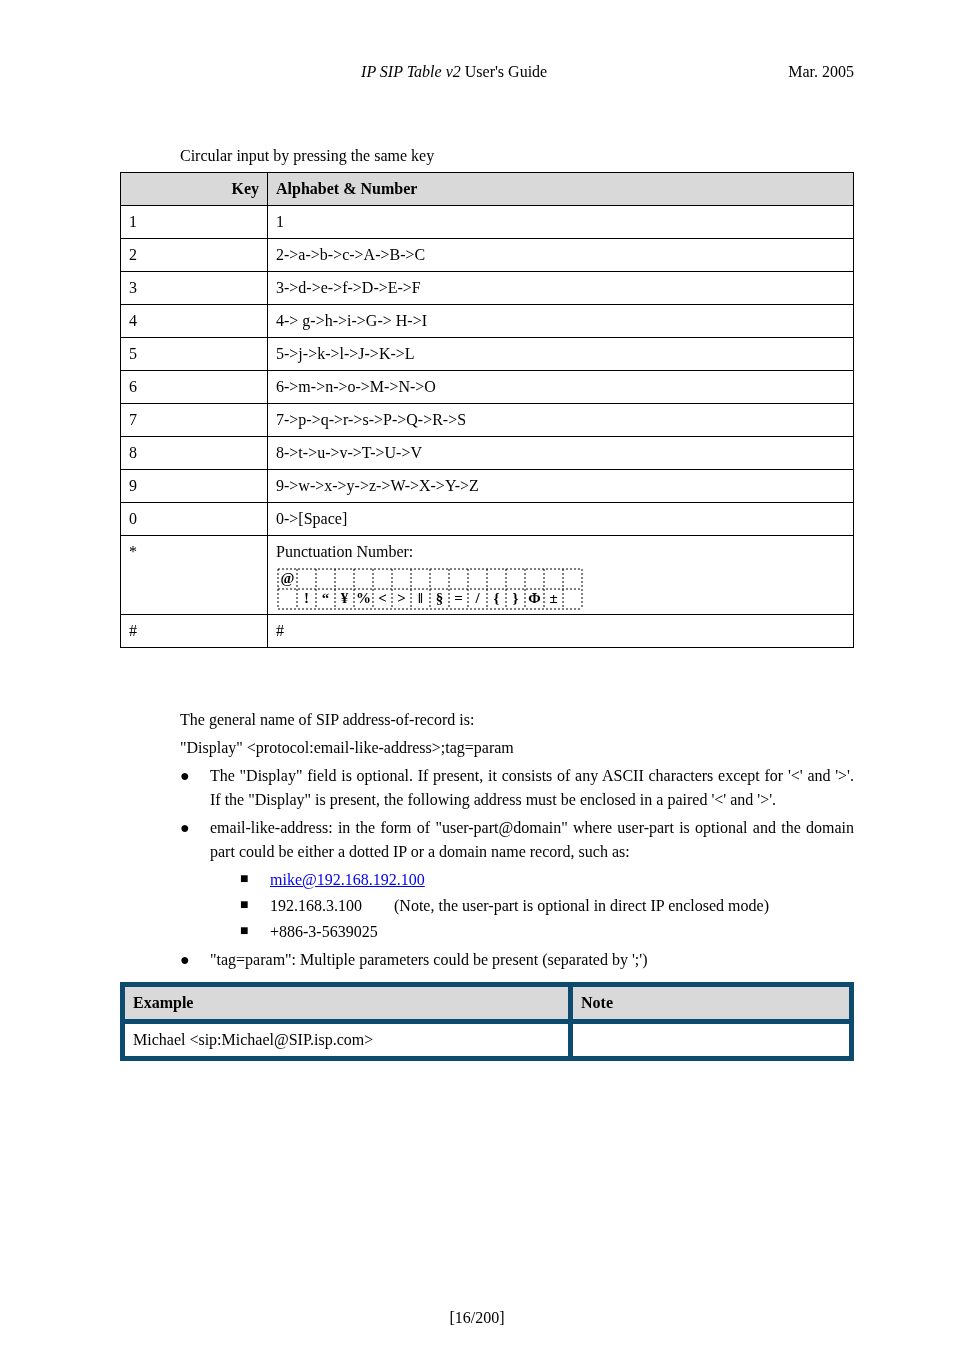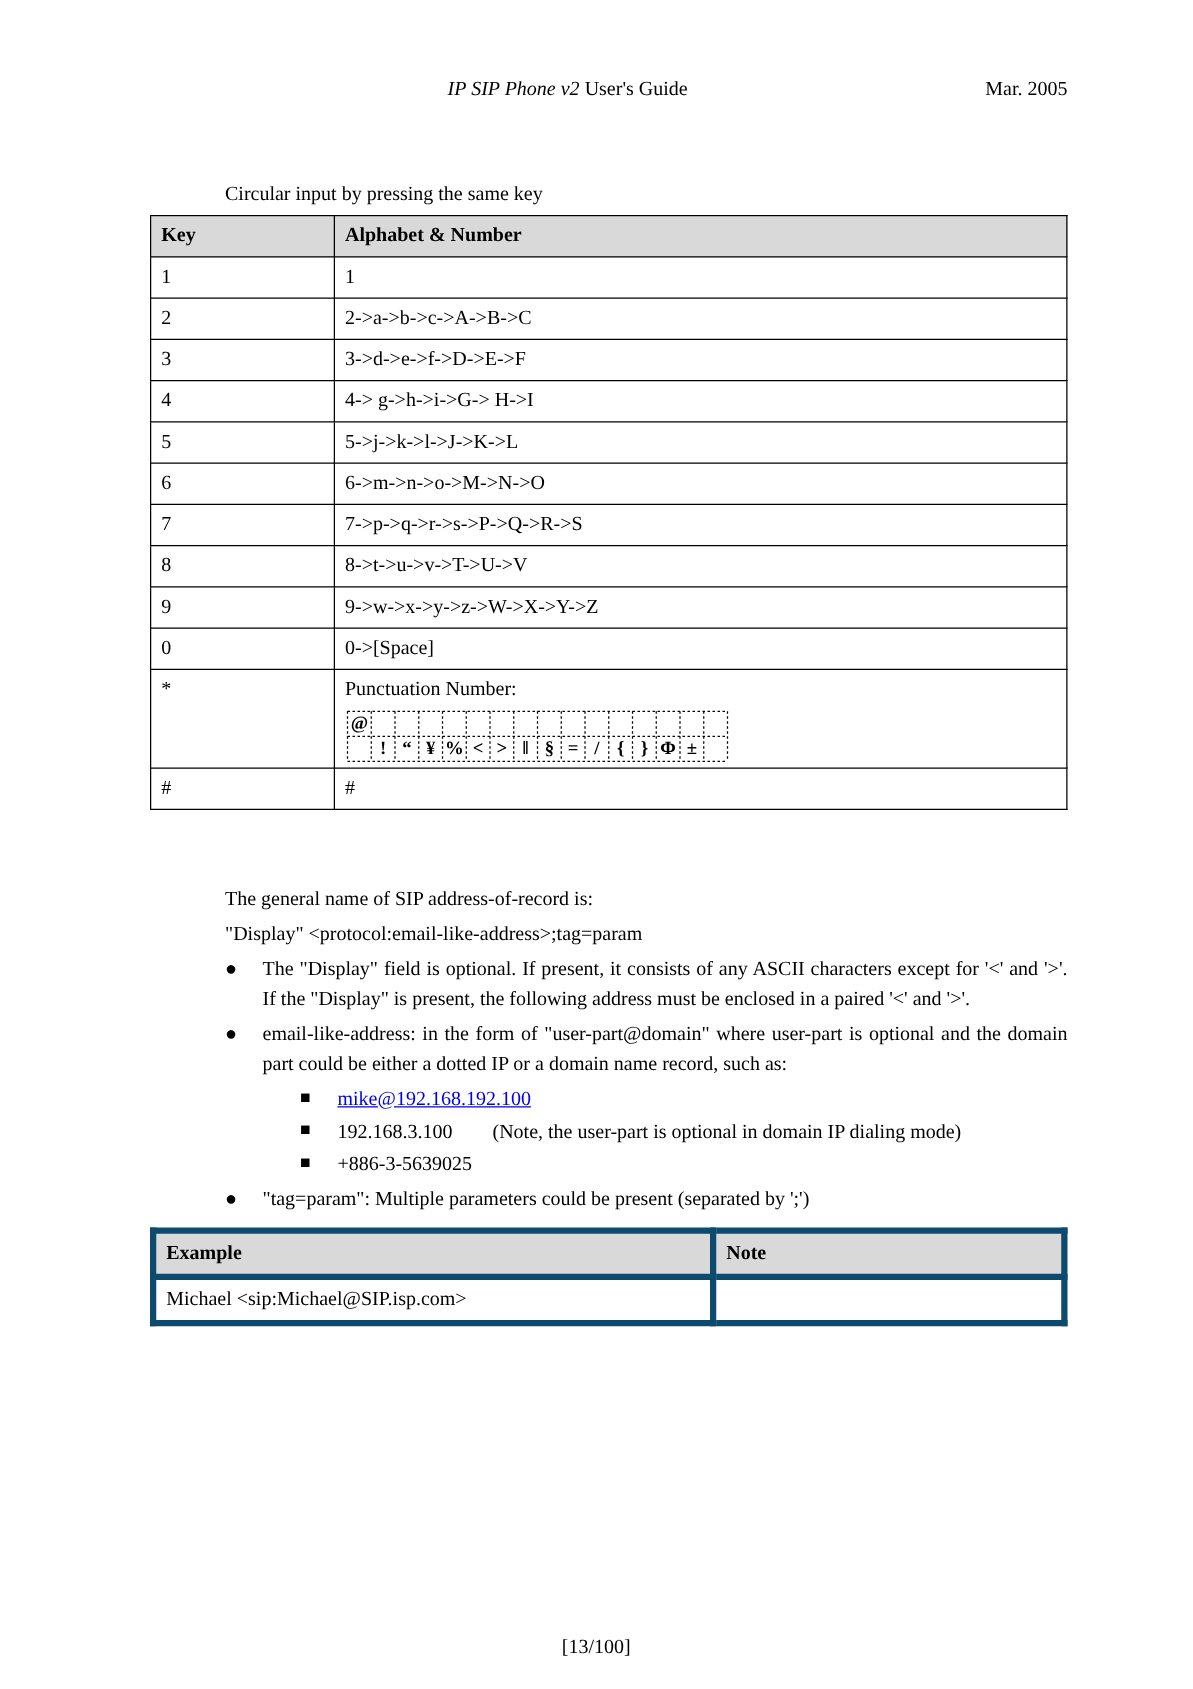--- a/index.html
+++ b/index.html
@@ -40,21 +40,21 @@
     border: 1px solid #000;
     padding: 4px 8px;
     text-align: left;
     vertical-align: top;
     font-size: 16px;
   }
   table.keytable th {
     background: #d9d9d9;
     font-weight: bold;
   }
-  table.keytable .keycol { width: 130px; }
+  table.keytable .keycol { width: 130px; text-align: right; }
 
   .punct-row td { vertical-align: top; }
   svg.punctuation { display: block; margin-top: 4px; }
 
   .para { margin: 0 0 4px 60px; }
 
   ul.bullets {
     list-style: none;
     padding: 0;
     margin: 0 0 0 60px;
@@ -116,21 +116,21 @@
     font-size: 16px;
   }
 </style>
 </head>
 <body>
 
 <div class="page">
 
   <div class="hdr">
     <div class="left">
-      <span>IP SIP Phone v2</span><span class="plain"> User's Guide</span>
+      <span>IP SIP Table v2</span><span class="plain"> User's Guide</span>
     </div>
     <div class="right">Mar. 2005</div>
   </div>
 
   <p class="caption">Circular input by pressing the same key</p>
 
   <table class="keytable">
     <thead>
       <tr>
         <th class="keycol">Key</th>
@@ -230,21 +230,21 @@
 
   <p class="para">The general name of SIP address-of-record is:</p>
   <p class="para">"Display" &lt;protocol:email-like-address&gt;;tag=param</p>
 
   <ul class="bullets">
     <li>The "Display" field is optional. If present, it consists of any ASCII characters except for '&lt;' and '&gt;'. If the "Display" is present, the following address must be enclosed in a paired '&lt;' and '&gt;'.</li>
     <li>
       <span>email-like-address: in the form of "user-part@domain" where user-part is optional and the domain part could be either a dotted IP or a domain name record, such as:</span>
       <ul class="squares">
         <li><a href="#" class="link">mike@192.168.192.100</a></li>
-        <li><span>192.168.3.100</span>&nbsp;&nbsp;&nbsp;&nbsp;&nbsp;&nbsp;&nbsp;&nbsp;<span>(Note, the user-part is optional in domain IP dialing mode)</span></li>
+        <li><span>192.168.3.100</span>&nbsp;&nbsp;&nbsp;&nbsp;&nbsp;&nbsp;&nbsp;&nbsp;<span>(Note, the user-part is optional in direct IP enclosed mode)</span></li>
         <li><span>+886-3-5639025</span></li>
       </ul>
     </li>
     <li>"tag=param": Multiple parameters could be present (separated by ';')</li>
   </ul>
 
   <table class="example">
     <thead>
       <tr>
         <th>Example</th>
@@ -254,13 +254,13 @@
     <tbody>
       <tr>
         <td>Michael &lt;sip:Michael@SIP.isp.com&gt;</td>
         <td></td>
       </tr>
     </tbody>
   </table>
 
 </div>
 
-<div class="footer">[13/100]</div>
+<div class="footer">[16/200]</div>
 
 </body></html>

